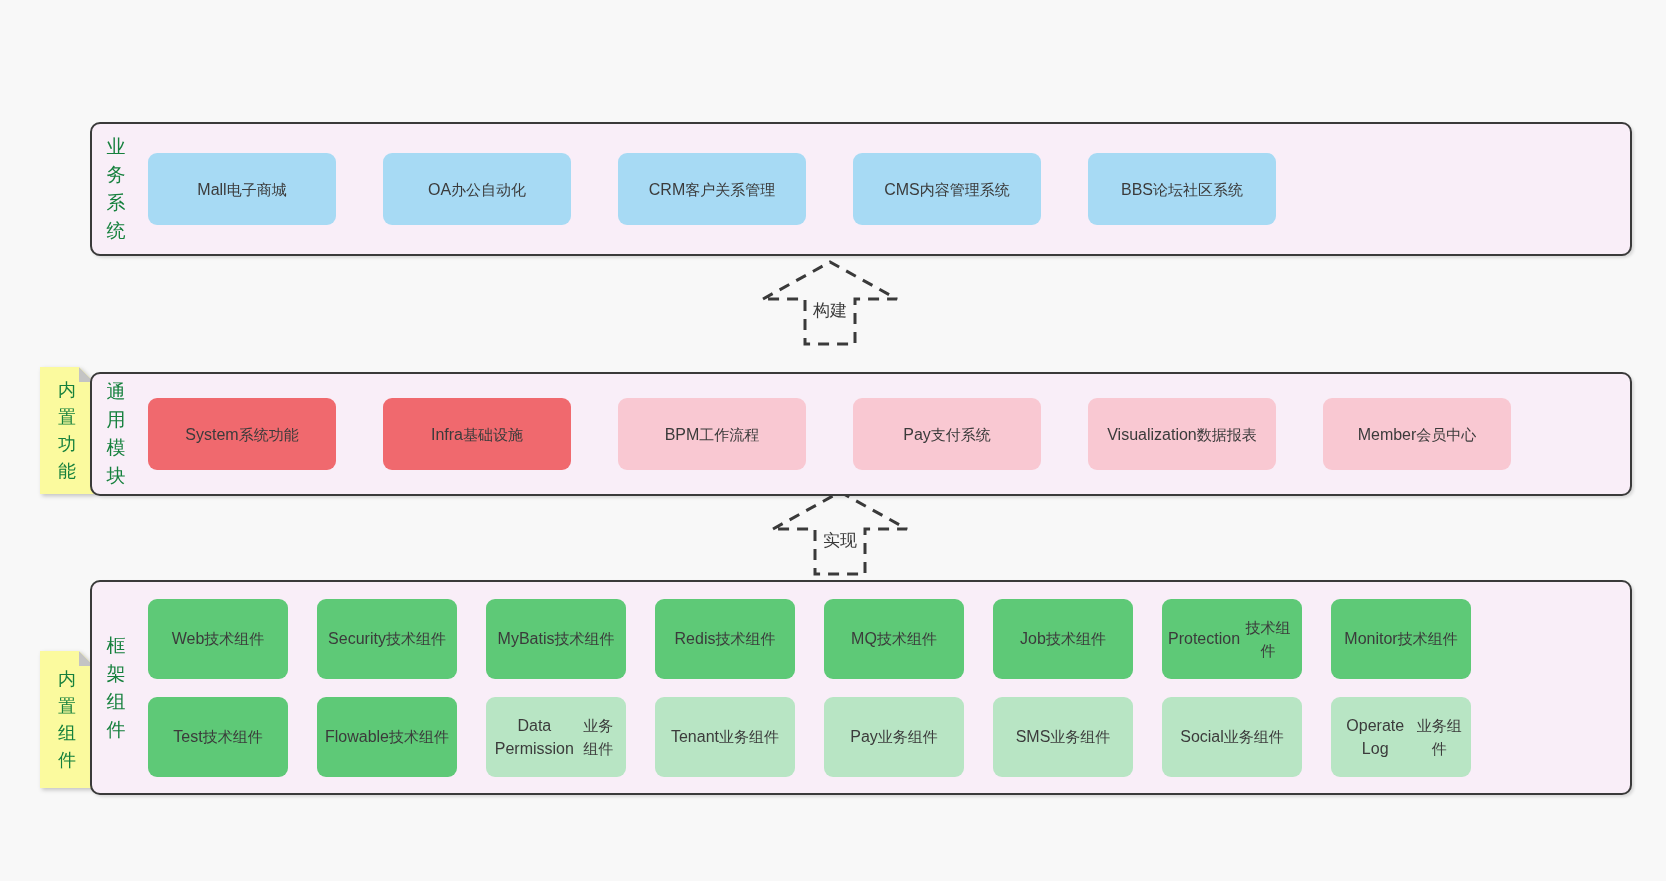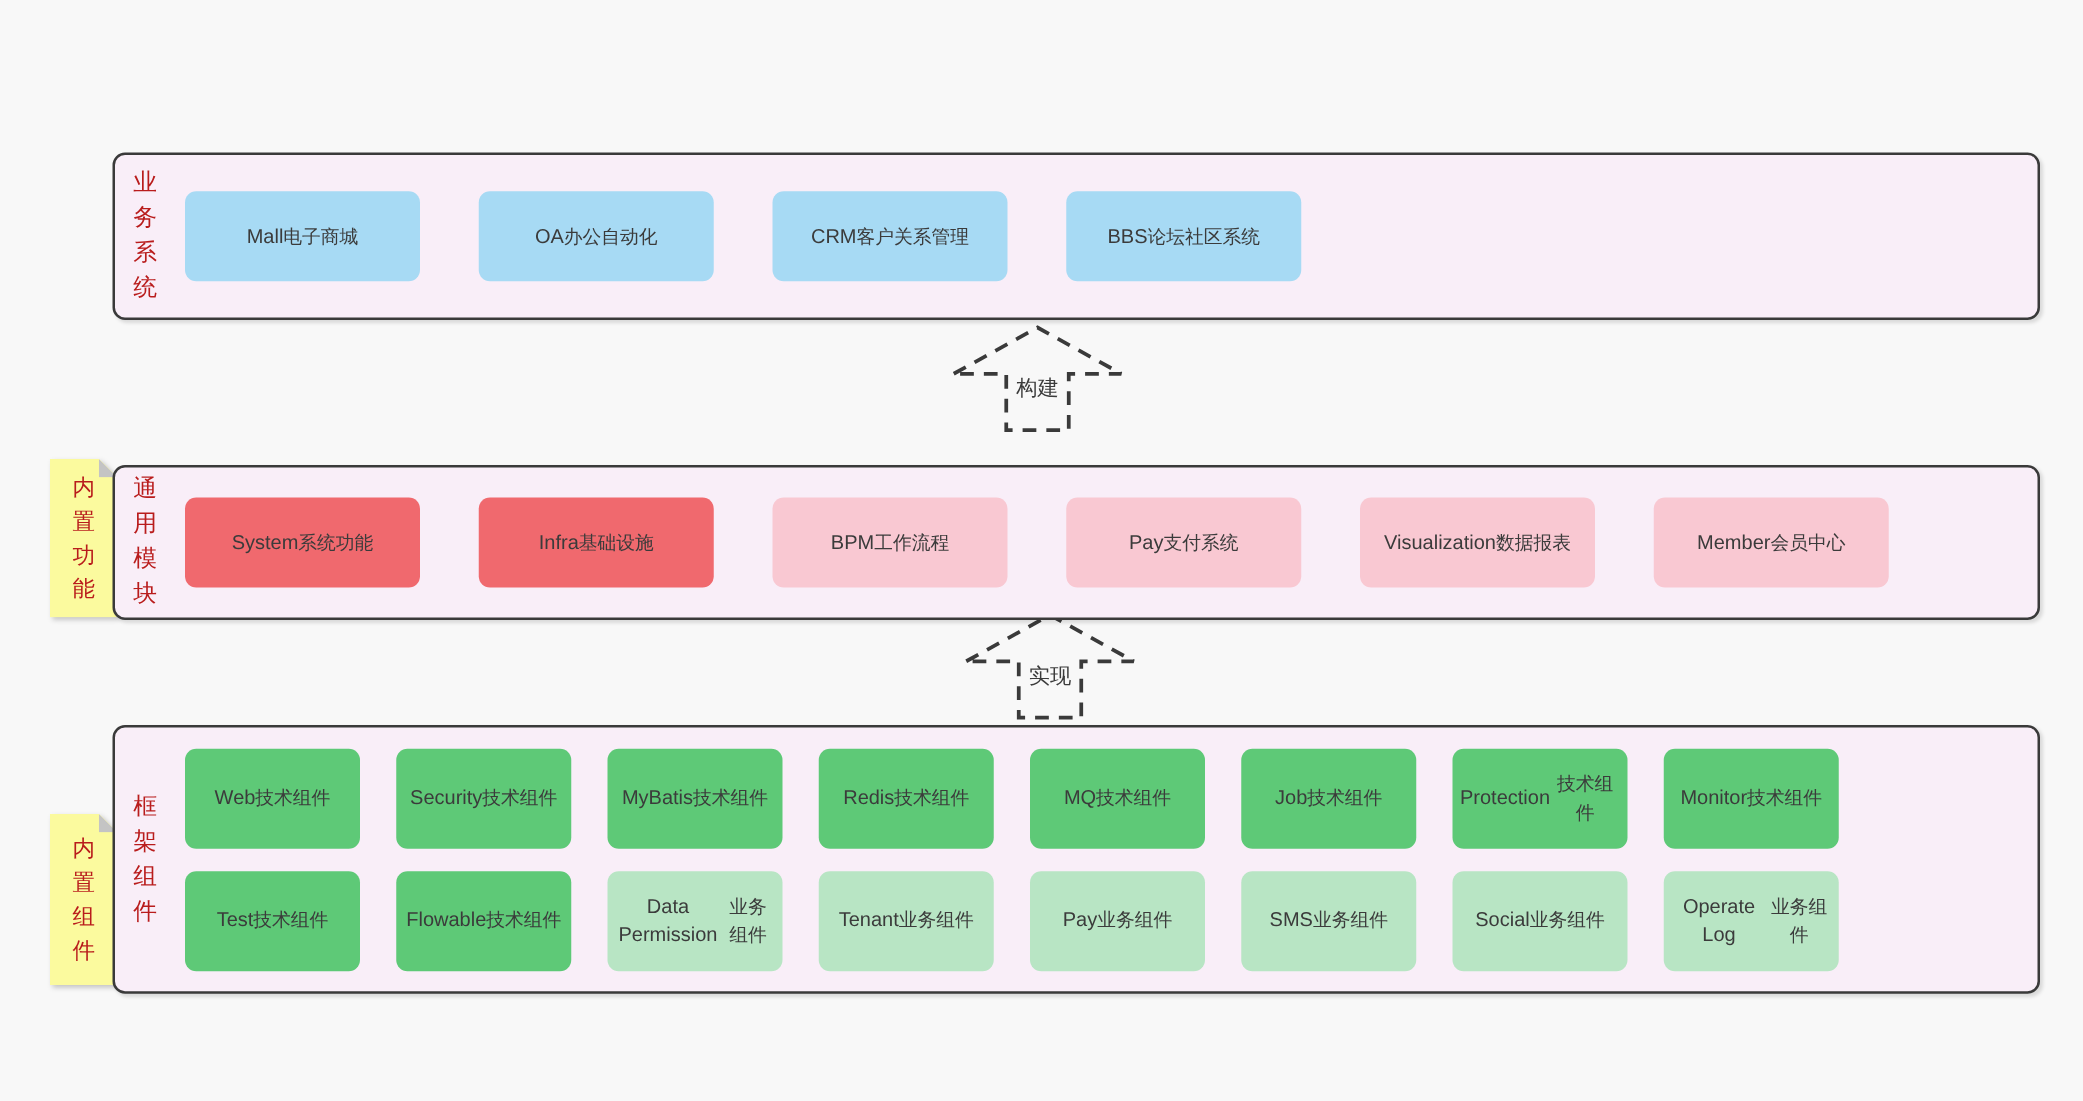--- a/index.html
+++ b/index.html
@@ -10,21 +10,21 @@
     color:#3b3b3b;
   }
   .panel{
     position:absolute;background:#f9eef8;
     border:2px solid #3a3a3a;border-radius:10px;
     box-shadow:2px 2px 3px rgba(0,0,0,.12);
     display:flex;align-items:center;z-index:2;box-sizing:border-box;
   }
   .vlabel{
     flex:0 0 auto;width:24px;margin-left:12px;
-    font-size:19px;line-height:28px;color:#b91c1c;
+    font-size:19px;line-height:28px;color:#15803d;
     word-break:break-all;text-align:center;
   }
   .boxrow{display:flex;gap:47px;margin-left:20px;}
   .box{
     width:188px;height:72px;border-radius:9px;
     display:flex;flex-direction:row;align-items:center;justify-content:center;
     text-align:center;font-size:16px;line-height:23px;color:#3b3b3b;
   }
   .box .sub{font-size:15px;}
   .blue{background:#a7daf4}
@@ -65,20 +65,24 @@
     </div>
     <div class="box blue">
       <span>OA</span>
       <span class="sub">办公自动化</span>
     </div>
     <div class="box blue">
       <span>CRM</span>
       <span class="sub">客户关系管理</span>
     </div>
     <div class="box blue">
+      <span>CMS</span>
+      <span class="sub">内容管理系统</span>
+    </div>
+    <div class="box blue">
       <span>BBS</span>
       <span class="sub">论坛社区系统</span>
     </div>
   </div>
 </div>
 
 <div class="arrow" style="left:757px;top:257px;">
   <svg width="146" height="92">
     <polygon points="6,42 73,5 140,42 98,42 98,87 48,87 48,42" fill="none" stroke="#3a3a3a" stroke-width="3" stroke-dasharray="11,8"></polygon>
   </svg>

